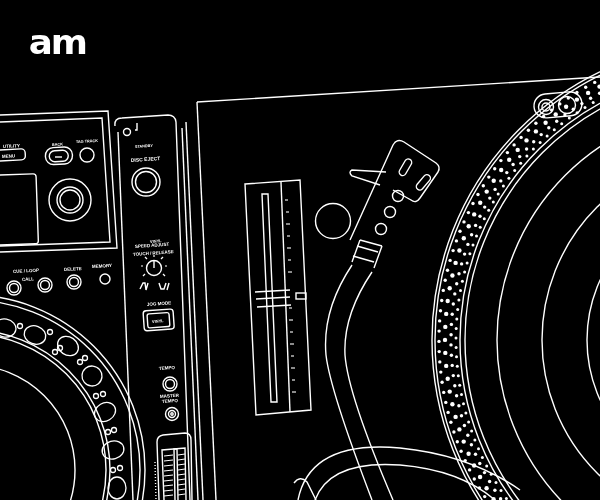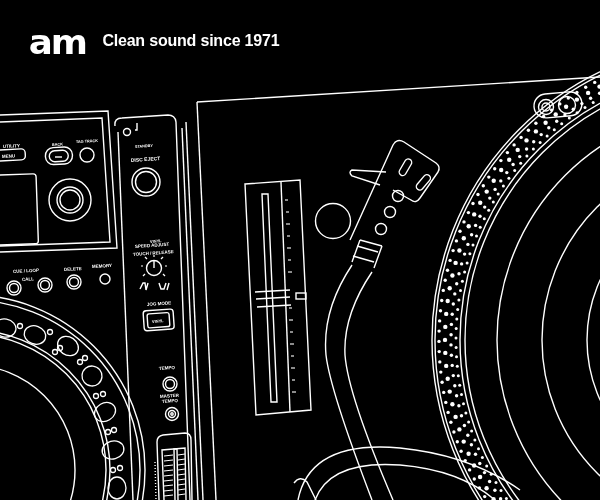--- a/index.html
+++ b/index.html
@@ -1,19 +1,19 @@
 <!DOCTYPE html>
 <html><head>
   <meta charset="utf-8">
   <style>
     html, body { margin: 0; padding: 0; background: #000; }
     body { width: 600px; height: 500px; overflow: hidden; position: relative; font-family: "Liberation Sans", sans-serif; }
     .stage { position: absolute; left: 0; top: 0; width: 600px; height: 500px; background: #000; }
     .art { position: absolute; left: 0; top: 0; }
-    .header { position: absolute; left: 30px; top: 28px; display: flex; align-items: flex-start; text-decoration: underline; }
+    .header { position: absolute; left: 30px; top: 28px; display: flex; align-items: flex-end; text-decoration: underline; }
     .logo { color: #fff; font-family: "DejaVu Sans", sans-serif; font-weight: bold; font-size: 34px; letter-spacing: -2px; line-height: 28px; margin-right: 18px; transform: scaleX(1.05); }
     .tagline { color: #fff; font-size: 16px; font-weight: bold; letter-spacing: -0.2px; line-height: 20px; margin-top: 3px; }
     svg text { font-family: "Liberation Sans", sans-serif; font-weight: bold; fill: #fff; }
   </style>
 </head>
 <body>
 
 <div class="stage">
 
   <svg class="art" width="600" height="500" viewBox="0 0 600 500" fill="none" stroke="#fff" stroke-width="1.4">
@@ -404,15 +404,14 @@
         <text x="92" y="268" font-size="4.5" transform="rotate(-3 92 268)">MEMORY</text>
         <text x="159" y="370" font-size="4.5" transform="rotate(-4 159 370)">TEMPO</text>
         <text x="160" y="398" font-size="4.5" transform="rotate(-4 160 398)">MASTER</text>
         <text x="162" y="403" font-size="4.5" transform="rotate(-4 162 403)">TEMPO</text>
       </g>
     </g>
   </svg>
 
   <div class="header">
     <div class="logo">am</div>
-    <div class="tagline">Clean sound since 1971</div>
   </div>
 </div>
 
 </body></html>

